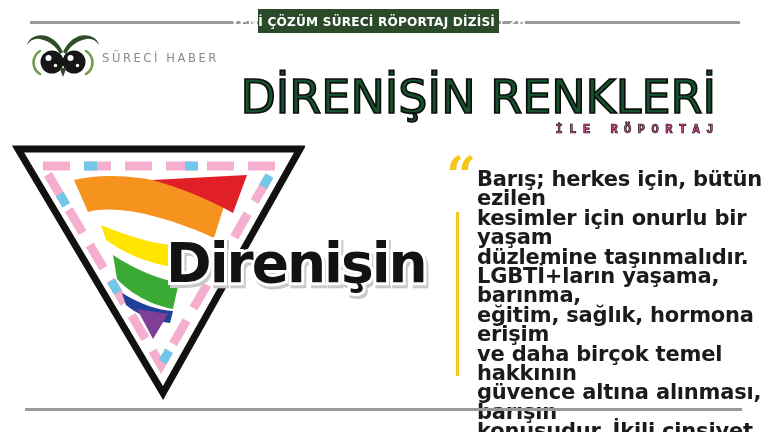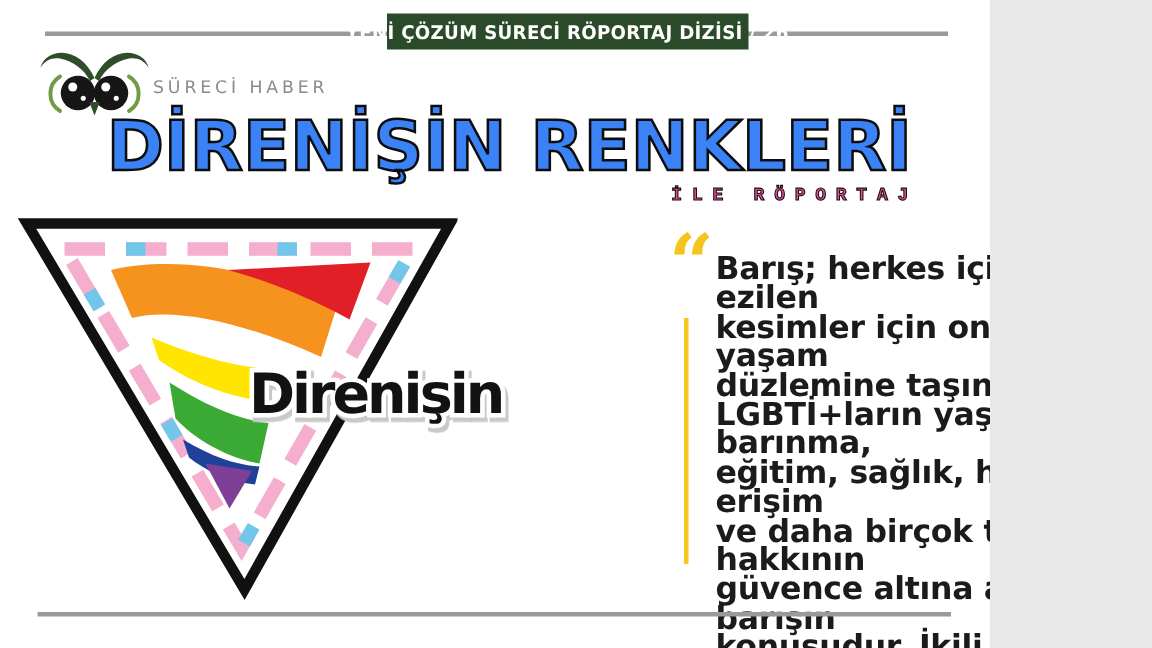--- a/index.html
+++ b/index.html
@@ -1,17 +1,17 @@
 <!DOCTYPE html>
 <html><head>
 <meta charset="utf-8">
 <style>
   html,body{margin:0;padding:0;background:#e8e8e8;}
   .canvas{
-    position:relative;width:660px;height:432px;background:#ffffff;
+    position:relative;width:768px;height:432px;background:#ffffff;
     overflow:hidden;font-family:"DejaVu Sans","Liberation Sans",sans-serif;
   }
   
   .top-rule{position:absolute;left:30px;right:28px;top:21px;height:3px;background:#9a9a9a;}
   .series-banner{
     position:absolute;left:258px;top:9px;width:241px;height:24px;background:#2b4a2a;
     display:flex;align-items:center;justify-content:center;z-index:2;
   }
   .series-banner span{
     color:#ffffff;font-size:12.5px;font-weight:bold;letter-spacing:0.2px;
@@ -19,32 +19,32 @@
   }
   
   .owl{position:absolute;left:26px;top:29px;}
   .brand-name{
     position:absolute;left:102px;top:51px;color:#8a8a8a;font-size:11.5px;
     letter-spacing:2.6px;font-weight:500;
   }
   
   .headline{position:absolute;right:52px;top:74px;text-align:right;z-index:2;}
   .headline-title{
-    font-size:46px;line-height:1.0;font-weight:bold;color:#3b82f6;
+    font-size:46px;line-height:1.0;font-weight:normal;color:#14532d;
     -webkit-text-stroke:1.7px #0d0d0d;letter-spacing:0px;white-space:nowrap;
   }
   .headline-sub{
     margin-top:3px;font-size:12px;font-weight:bold;color:#ec4899;
     letter-spacing:6.5px;margin-right:-4px;-webkit-text-stroke:0.7px #0d0d0d;white-space:nowrap;font-family:Liberation Mono, monospace;
   }
   
   .triangle-logo{position:absolute;left:10px;top:142px;z-index:1;}
   .logo-wordmark{
     position:absolute;left:166px;top:234px;z-index:3;color:#121212;
-    font-size:37px;font-weight:bold;line-height:58px;letter-spacing:-2px;
+    font-size:55px;font-weight:bold;line-height:58px;letter-spacing:-2px;
     -webkit-text-stroke:6px #ffffff;paint-order:stroke fill;
     filter:drop-shadow(2.5px 3px 0px #c9c9c9);white-space:nowrap;
   }
   
   .quote-mark{
     position:absolute;left:446px;top:150px;color:#f5c51d;
     font-family:"DejaVu Serif","Liberation Serif",serif;
     font-size:52px;font-weight:bold;line-height:1;z-index:2;
   }
   .quote-rule{position:absolute;left:456px;top:212px;width:3px;height:164px;background:#f7c71f;}

